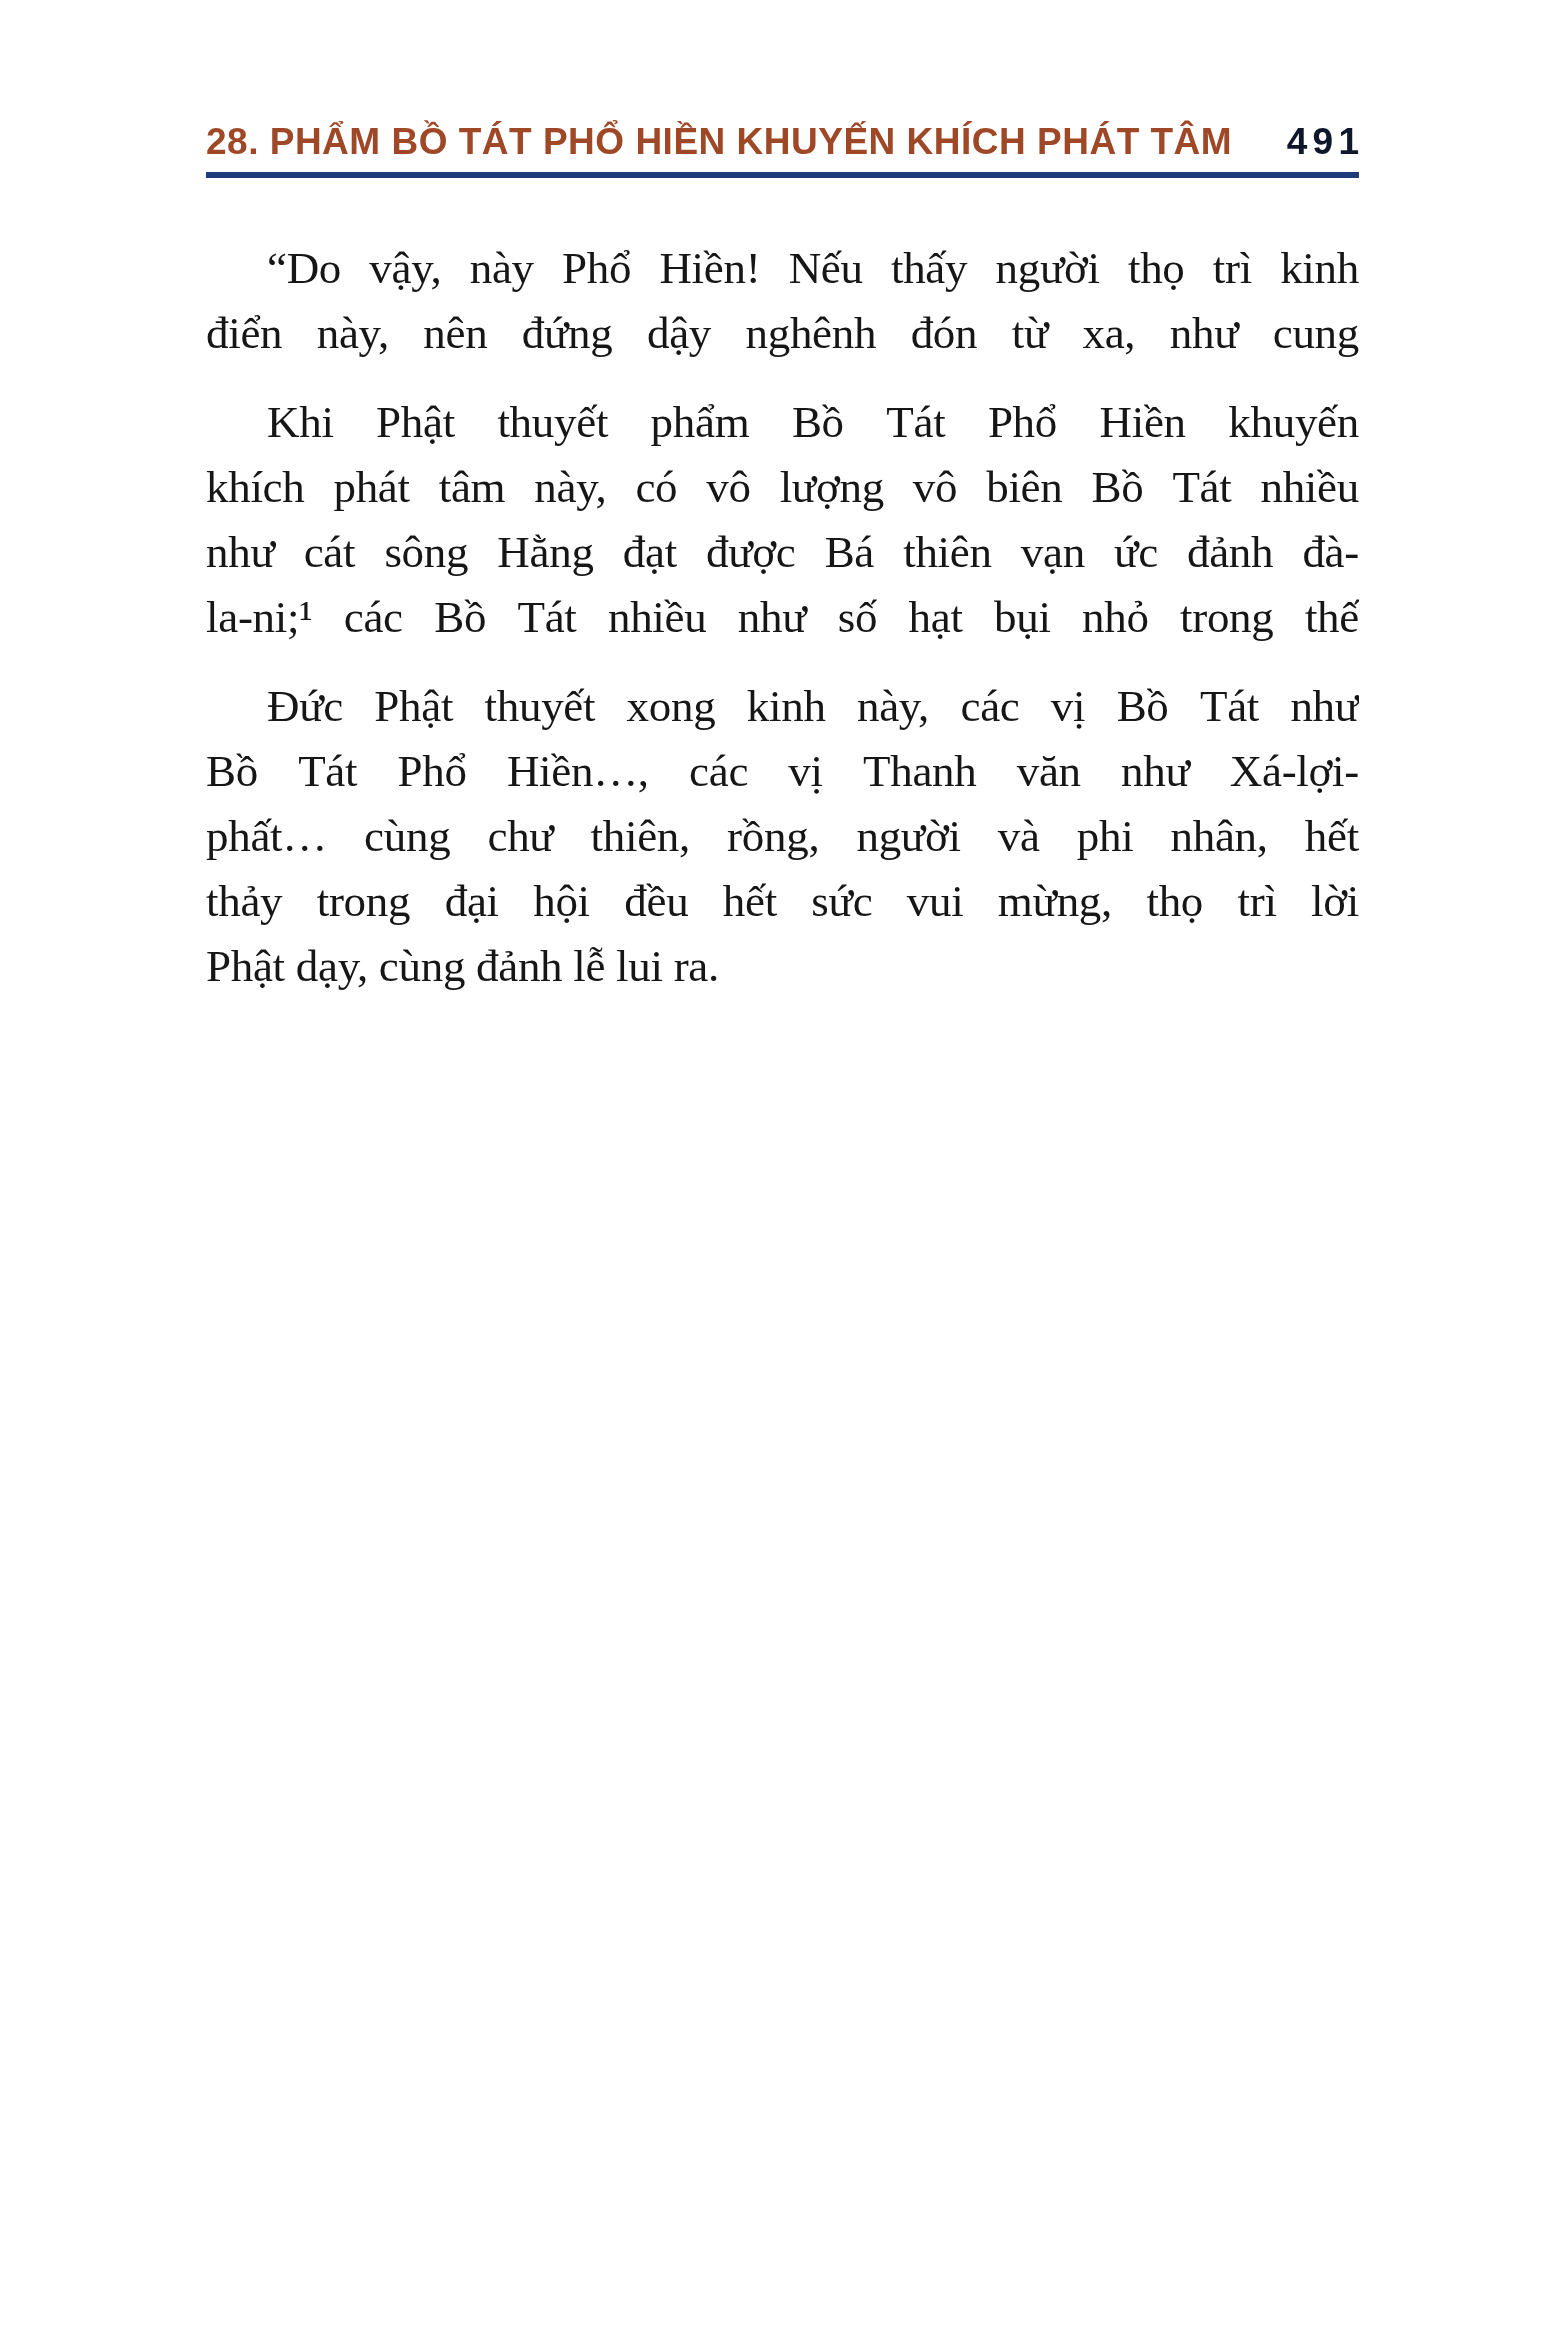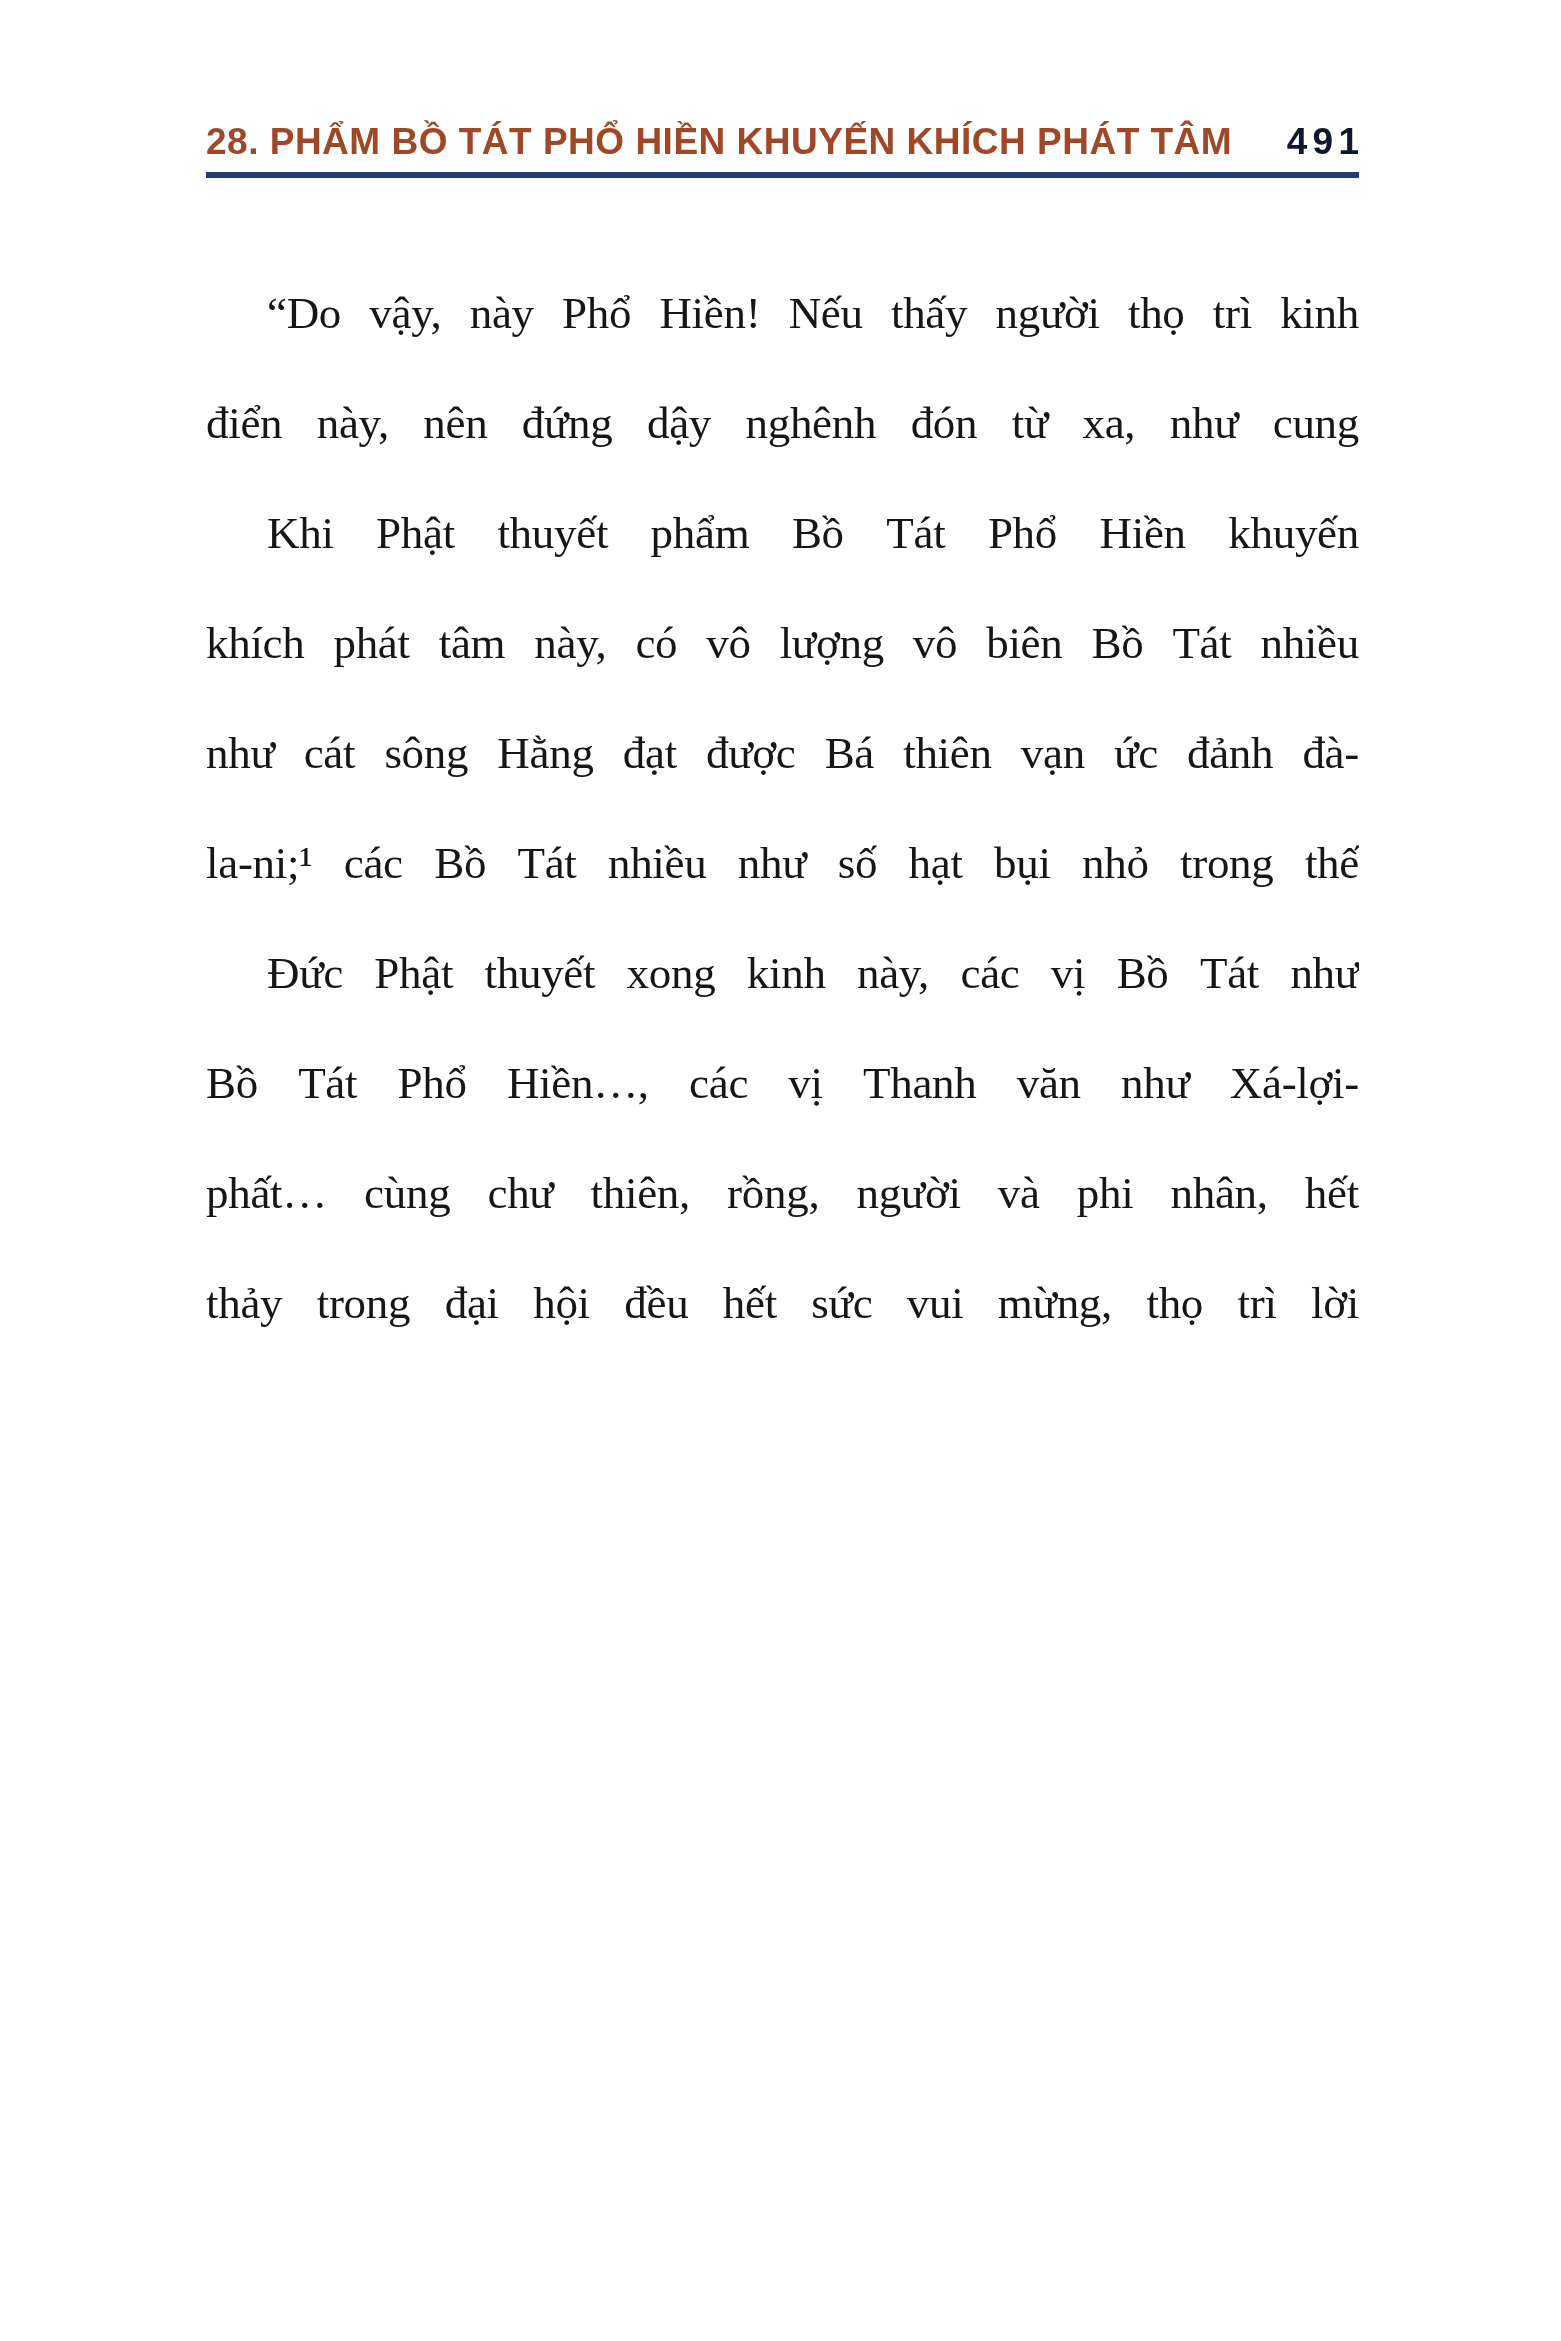--- a/index.html
+++ b/index.html
@@ -30,21 +30,21 @@
     background:var(--rule-color);
   }
 
   
   .body-text{
     position:absolute;left:206px;top:236px;width:1153px;
     font-size:45px;line-height:65px;letter-spacing:-0.3px;
   }
   .para{margin-bottom:24px;}
   .line{height:65px;overflow:hidden;white-space:nowrap;}
-  .line.jl{display:flex;justify-content:space-between;margin-top:45px;}
+  .line.jl{display:flex;justify-content:space-between;}
   .line.jl span{display:inline-block;white-space:pre;}
   .line.indent{padding-left:61px;}
 
   
   .footnote-section{position:absolute;left:206px;top:2089px;width:1153px;}
   .foot-rule{width:260px;height:5.2px;background:#1a1a1a;margin-bottom:12px;}
   .footnote{
     font-family:"Liberation Sans",sans-serif;font-size:28px;line-height:38px;
     color:#1b1b1b;letter-spacing:-0.2px;
   }
@@ -191,18 +191,19 @@
           <span>hội</span>
           <span>đều</span>
           <span>hết</span>
           <span>sức</span>
           <span>vui</span>
           <span>mừng,</span>
           <span>thọ</span>
           <span>trì</span>
           <span>lời</span>
         </div>
+        <div class="line">Phật dạy, cùng đảnh lễ lui ra.</div>
       </div>
     </main>
 
 
 </div>
 
 
 </body></html>

